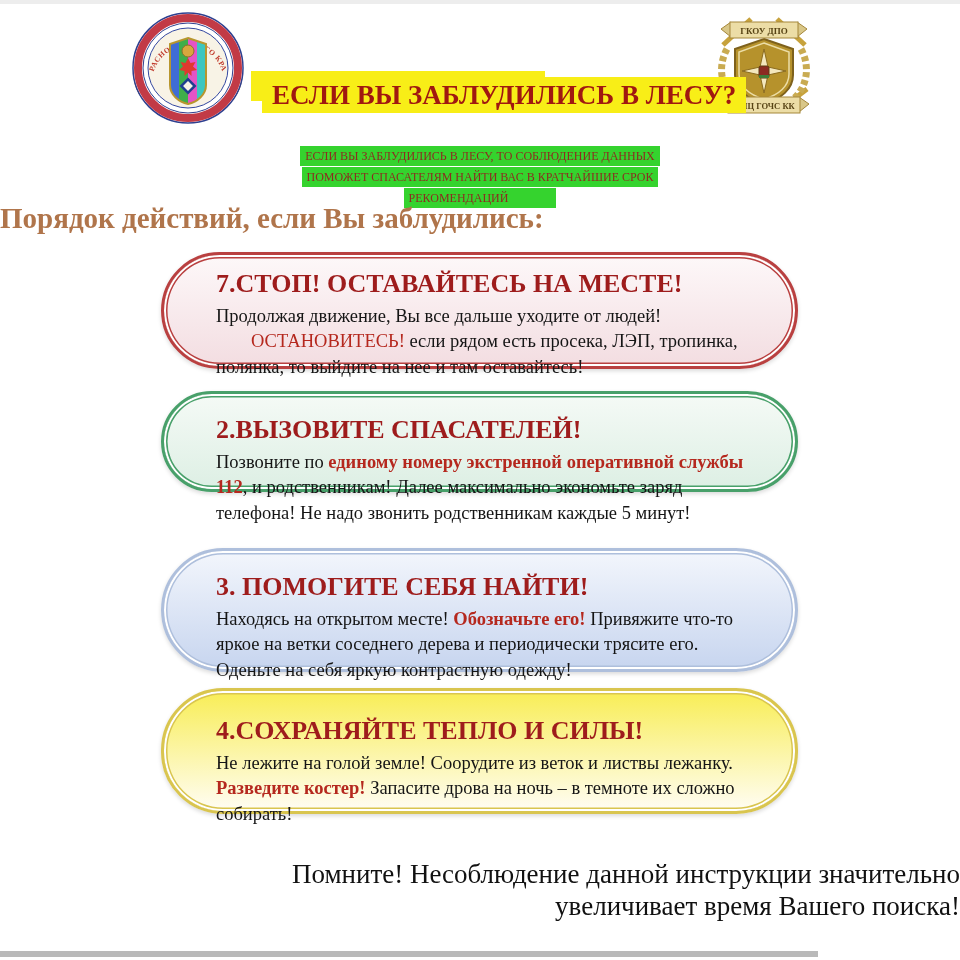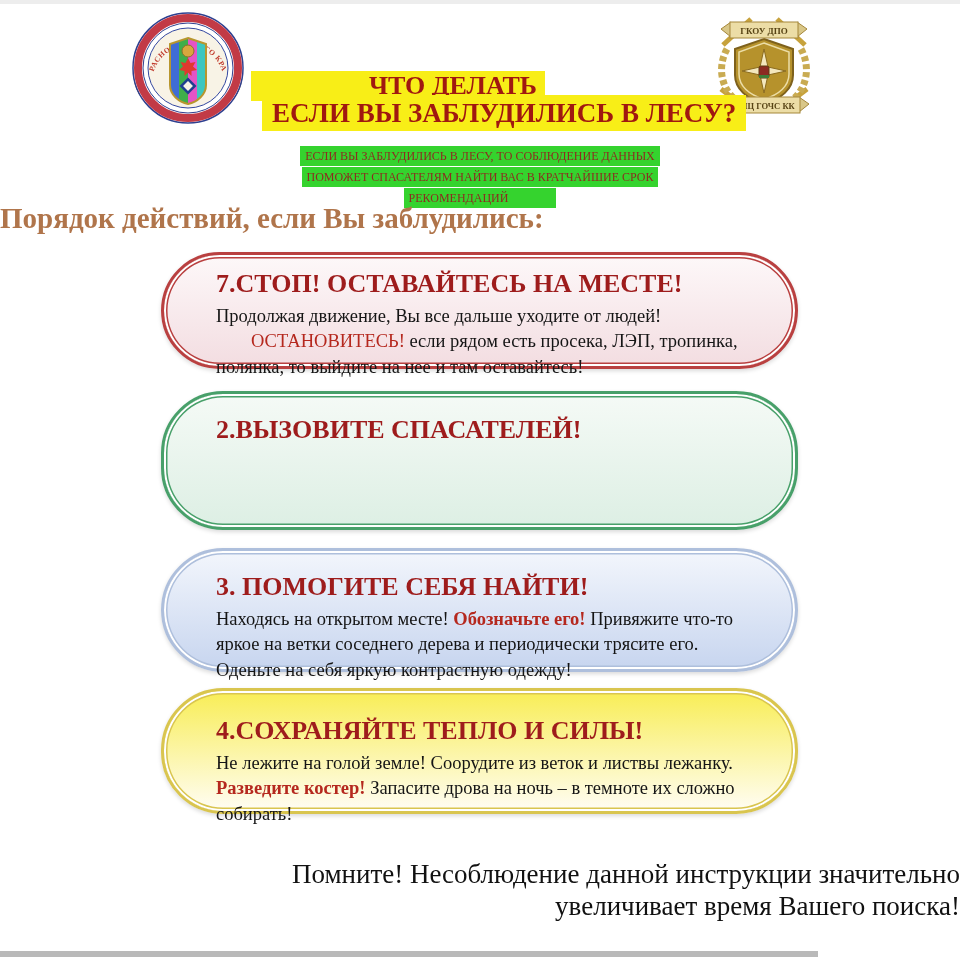--- a/index.html
+++ b/index.html
@@ -7,31 +7,31 @@
         font-family:"Liberation Serif","DejaVu Serif",serif;}
   .edge-top{position:absolute;left:0;top:0;width:960px;height:4px;background:#ededed;}
   .edge-bottom{position:absolute;left:0;top:951px;width:818px;height:6px;}
   .emblem-left{position:absolute;left:128px;top:8px;}
   .emblem-right{position:absolute;left:705px;top:9px;}
   .title-l1{position:absolute;left:251px;top:46px;width:286px;height:30px;line-height:30px;
             text-align:right;font-weight:bold;font-size:26px;padding-right:8px;
             color:var(--title-red);background:var(--title-highlight);margin-top:25px;}
   .title-l2{position:absolute;left:262px;top:77px;height:36px;line-height:36px;
             font-weight:bold;font-size:27px;padding:0 10px;
-            color:var(--title-red);background:var(--title-highlight);white-space:nowrap;margin-top:18px;}
+            color:var(--title-red);background:var(--title-highlight);white-space:nowrap;}
   .intro{position:absolute;left:0;top:146px;width:960px;text-align:center;}
   .intro-line{display:table;margin:0 auto 1px auto;background:var(--intro-green);
               color:var(--intro-text);font-size:12px;line-height:18px;padding:1px 5px;white-space:nowrap;}
   .intro-line.extra-right{padding-right:48px;}
   .section-heading{position:absolute;left:0;top:202px;width:960px;text-align:left;
                    font-weight:bold;font-size:29px;color:var(--heading-brown);}
   .step{position:absolute;left:161px;width:637px;border:3px solid #999;border-radius:62px;
         box-sizing:border-box;}
   .step-1{top:252px;height:117px;}
-  .step-2{top:391px;height:139px;}
+  .step-2{top:391px;height:101px;}
   .step-3{top:548px;height:124px;}
   .step-4{top:688px;height:126px;}
   .step-title{margin:0 44px 0 52px;font-weight:bold;font-size:26px;color:var(--step-title-red);
               line-height:1.1;}
   .step-1 .step-title{padding-top:15px;}
   .step-2 .step-title{padding-top:22px;}
   .step-3 .step-title{padding-top:22px;}
   .step-4 .step-title{padding-top:26px;}
   .step-body{margin:5px 40px 0 52px;font-size:18.5px;line-height:1.4;color:#151515;}
   .seg-red{color:var(--inline-red);margin-left:35px;}
@@ -126,20 +126,21 @@
 
   <div class="section-heading">Порядок действий, если Вы заблудились:</div>
 
   <div class="step step-1" style="border-color: rgb(185, 64, 64); background: linear-gradient(rgb(253, 248, 249) 0%, rgb(243, 221, 225) 100%); box-shadow: rgb(255, 255, 255) 0px 0px 0px 2px inset, rgb(185, 64, 64) 0px 0px 0px 3.5px inset, rgba(0, 0, 0, 0.15) 0px 2px 4px;">
     <div class="step-title">7.СТОП! ОСТАВАЙТЕСЬ НА МЕСТЕ!</div>
     <div class="step-body"><span>Продолжая движение, Вы все дальше уходите от людей! </span><span class="seg-red">ОСТАНОВИТЕСЬ!</span><span> если рядом есть просека, ЛЭП, тропинка, полянка, то выйдите на нее и там оставайтесь!</span></div>
   </div>
 
   <div class="step step-2" style="border-color: rgb(72, 160, 106); background: linear-gradient(rgb(245, 250, 246) 0%, rgb(221, 239, 228) 100%); box-shadow: rgb(255, 255, 255) 0px 0px 0px 2px inset, rgb(72, 160, 106) 0px 0px 0px 3.5px inset, rgba(0, 0, 0, 0.15) 0px 2px 4px;">
     <div class="step-title">2.ВЫЗОВИТЕ СПАСАТЕЛЕЙ!</div>
+    <div class="step-body"><span>Позвоните по </span><span class="seg-redbold">единому номеру экстренной оперативной службы 112</span><span>, и родственникам! Далее максимально экономьте заряд телефона! Не надо звонить родственникам каждые 5 минут!</span></div>
   </div>
 
   <div class="step step-3" style="border-color: rgb(174, 191, 220); background: linear-gradient(rgb(243, 246, 252) 0%, rgb(199, 213, 239) 100%); box-shadow: rgb(255, 255, 255) 0px 0px 0px 2px inset, rgb(174, 191, 220) 0px 0px 0px 3.5px inset, rgba(0, 0, 0, 0.15) 0px 2px 4px;">
     <div class="step-title">3. ПОМОГИТЕ СЕБЯ НАЙТИ!</div>
     <div class="step-body"><span>Находясь на открытом месте! </span><span class="seg-redbold">Обозначьте его!</span><span> Привяжите что-то яркое на ветки соседнего дерева и периодически трясите его. Оденьте на себя яркую контрастную одежду!</span></div>
   </div>
 
   <div class="step step-4" style="border-color: rgb(217, 197, 79); background: linear-gradient(rgb(248, 237, 85) 0%, rgb(255, 253, 244) 100%); box-shadow: rgb(255, 255, 255) 0px 0px 0px 2px inset, rgb(217, 197, 79) 0px 0px 0px 3.5px inset, rgba(0, 0, 0, 0.15) 0px 2px 4px;">
     <div class="step-title">4.СОХРАНЯЙТЕ ТЕПЛО И СИЛЫ!</div>
     <div class="step-body"><span>Не лежите на голой земле! Соорудите из веток и листвы лежанку. </span><span class="seg-redbold">Разведите костер!</span><span> Запасите дрова на ночь – в темноте их сложно собирать!</span></div>

